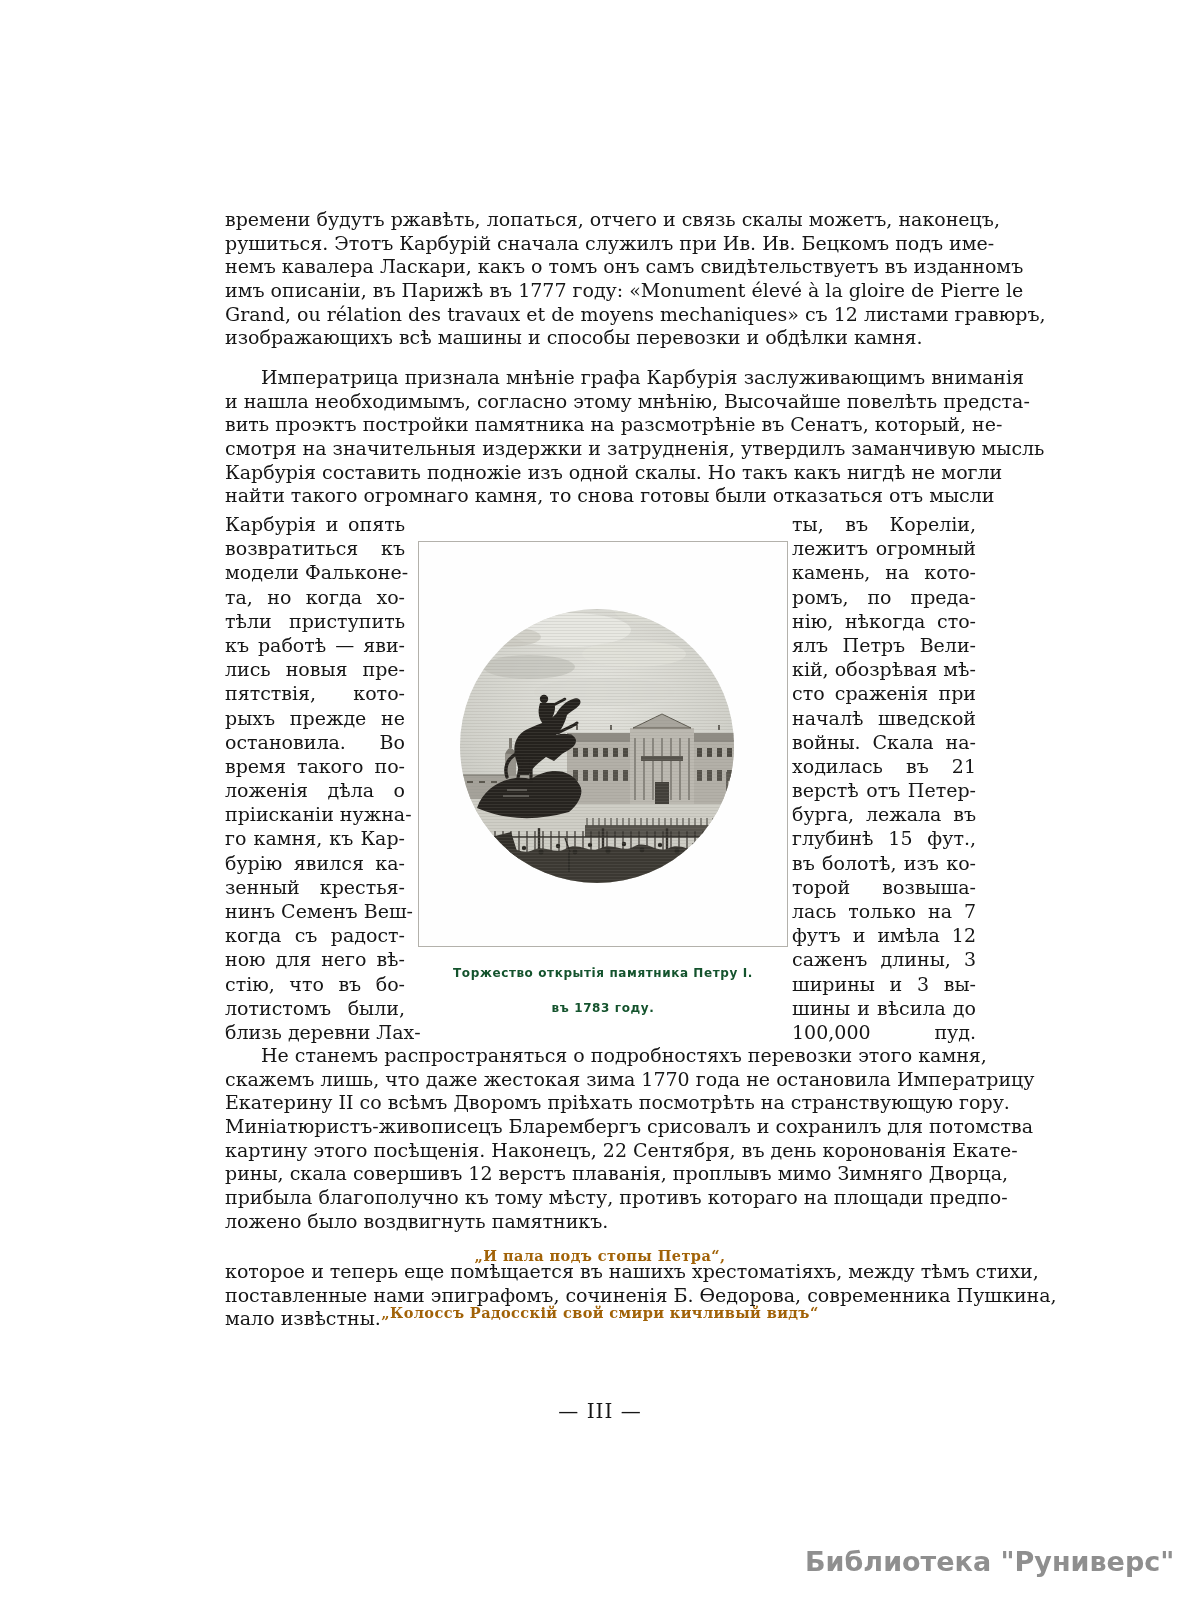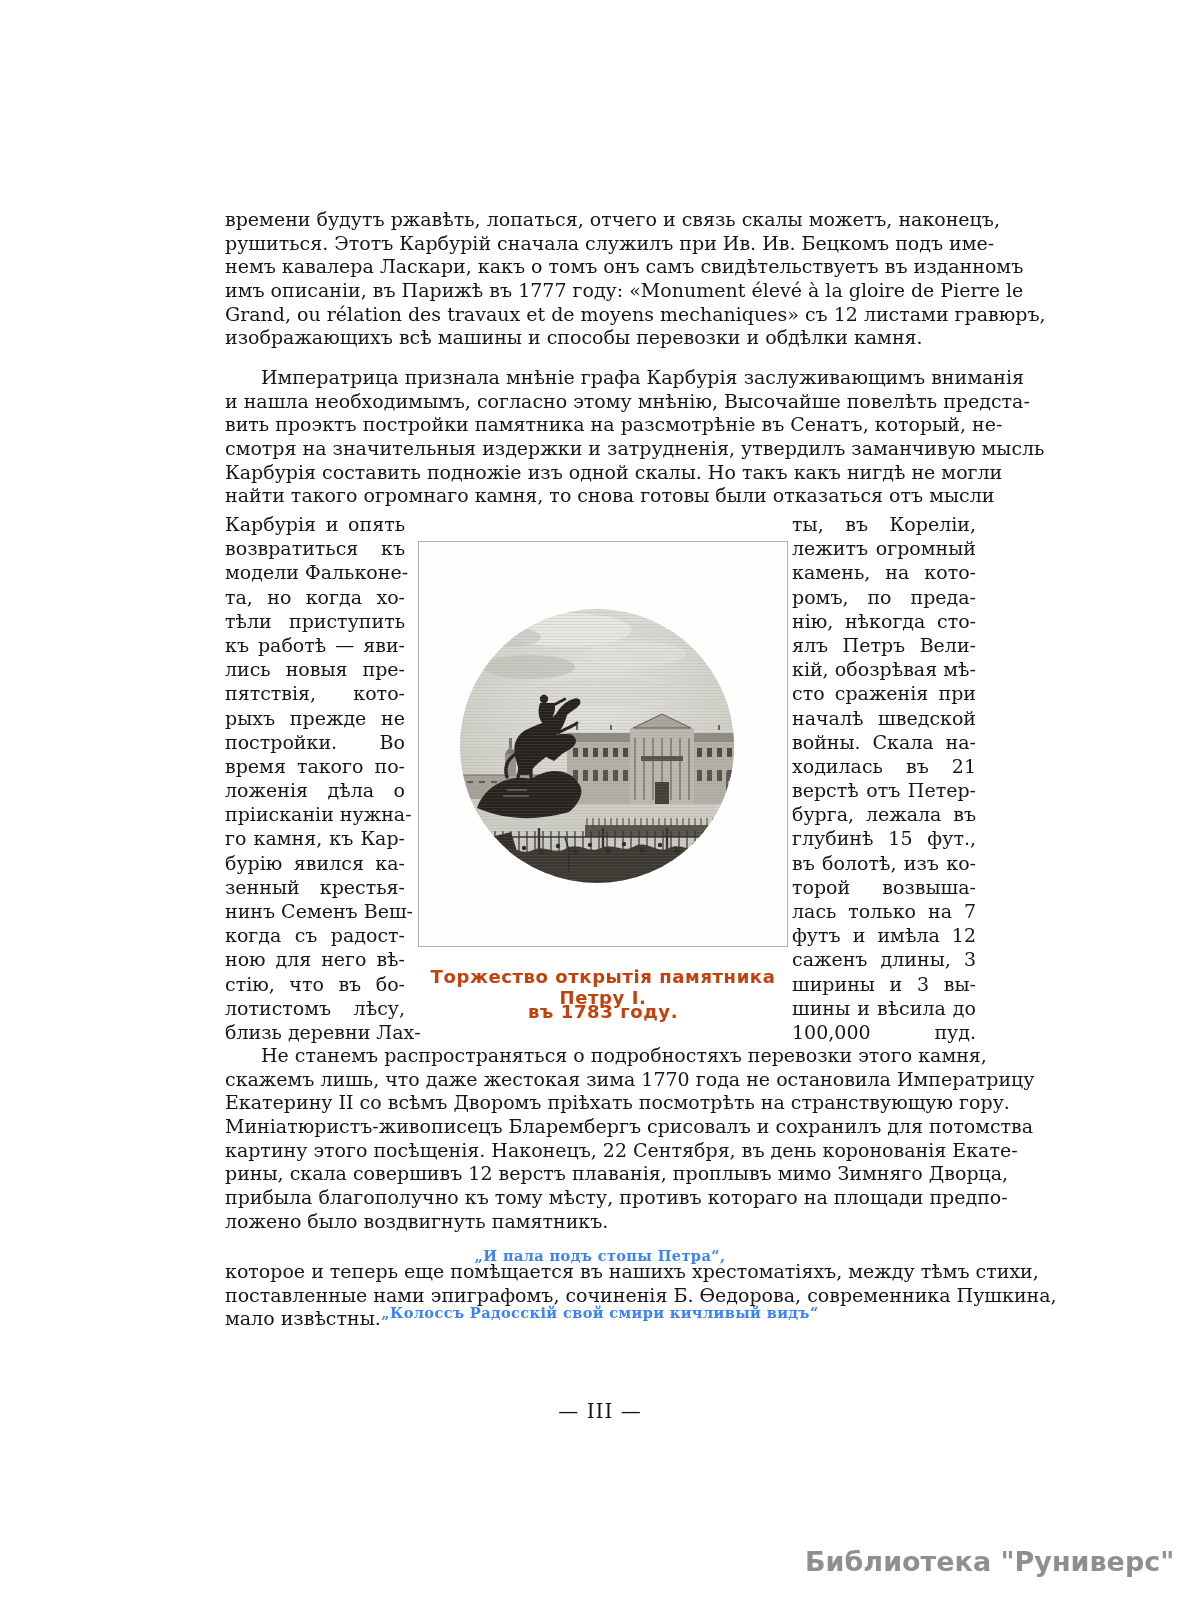--- a/index.html
+++ b/index.html
@@ -8,24 +8,24 @@
   .abs{position:absolute;}
   
   .tblock{font-size:19px;}
   .tline{white-space:nowrap;text-align:justify;text-align-last:justify;text-justify:inter-word;
          line-height:23.7px;height:23.7px;overflow:visible;}
   .tline.left{text-align-last:left;}
   .tline.ind{text-indent:36px;}
   .colblock .tline{line-height:24.2px;height:24.2px;font-size:19px;}
   
   .figframe{border:1px solid #b3b1ab;background:#fefefe;}
-  .caption{font-family:"DejaVu Sans", sans-serif;font-weight:bold;font-size:18px;
-           letter-spacing:0.6px;text-align:center;color:#c2410c;}
+  .caption{font-family:"DejaVu Sans", sans-serif;font-weight:bold;font-size:12px;
+           letter-spacing:0.6px;text-align:center;color:#14532d;}
   .quote{font-family:"DejaVu Serif", serif;font-weight:bold;font-size:14.5px;
-         letter-spacing:0.4px;text-align:center;color:#3b82f6;}
+         letter-spacing:0.4px;text-align:center;color:#a16207;}
   .kakline{font-size:19px;white-space:nowrap;text-align:justify;text-align-last:justify;
            text-indent:30px;}
   .pageno{font-size:20px;text-align:center;letter-spacing:1px;}
   .watermark{font-family:"DejaVu Sans", sans-serif;font-weight:bold;font-size:27px;
              color:#8f8f8f;white-space:nowrap;}
 </style>
 </head>
 <body>
 
 <div class="page">
@@ -51,32 +51,32 @@
   <div class="abs tblock colblock" style="left:225px;top:512px;width:180px;">
       <div class="tline">Карбурія и опять</div>
       <div class="tline">возвратиться къ</div>
       <div class="tline">модели Фальконе-</div>
       <div class="tline">та, но когда хо-</div>
       <div class="tline">тѣли приступить</div>
       <div class="tline">къ работѣ — яви-</div>
       <div class="tline">лись новыя пре-</div>
       <div class="tline">пятствія, кото-</div>
       <div class="tline">рыхъ прежде не</div>
-      <div class="tline">постройки. Во</div>
+      <div class="tline">остановила. Во</div>
       <div class="tline">время такого по-</div>
       <div class="tline">ложенія дѣла о</div>
       <div class="tline">пріисканіи нужна-</div>
       <div class="tline">го камня, къ Кар-</div>
       <div class="tline">бурію явился ка-</div>
       <div class="tline">зенный крестья-</div>
       <div class="tline">нинъ Семенъ Веш-</div>
       <div class="tline">когда съ радост-</div>
       <div class="tline">ною для него вѣ-</div>
       <div class="tline">стію, что въ бо-</div>
-      <div class="tline">лотистомъ лѣсу,</div>
+      <div class="tline">лотистомъ были,</div>
       <div class="tline">близь деревни Лах-</div>
     </div>
 
   <div class="abs tblock colblock" style="left:792px;top:512px;width:184px;">
       <div class="tline">ты, въ Кореліи,</div>
       <div class="tline">лежитъ огромный</div>
       <div class="tline">камень, на кото-</div>
       <div class="tline">ромъ, по преда-</div>
       <div class="tline">нію, нѣкогда сто-</div>
       <div class="tline">ялъ Петръ Вели-</div>

